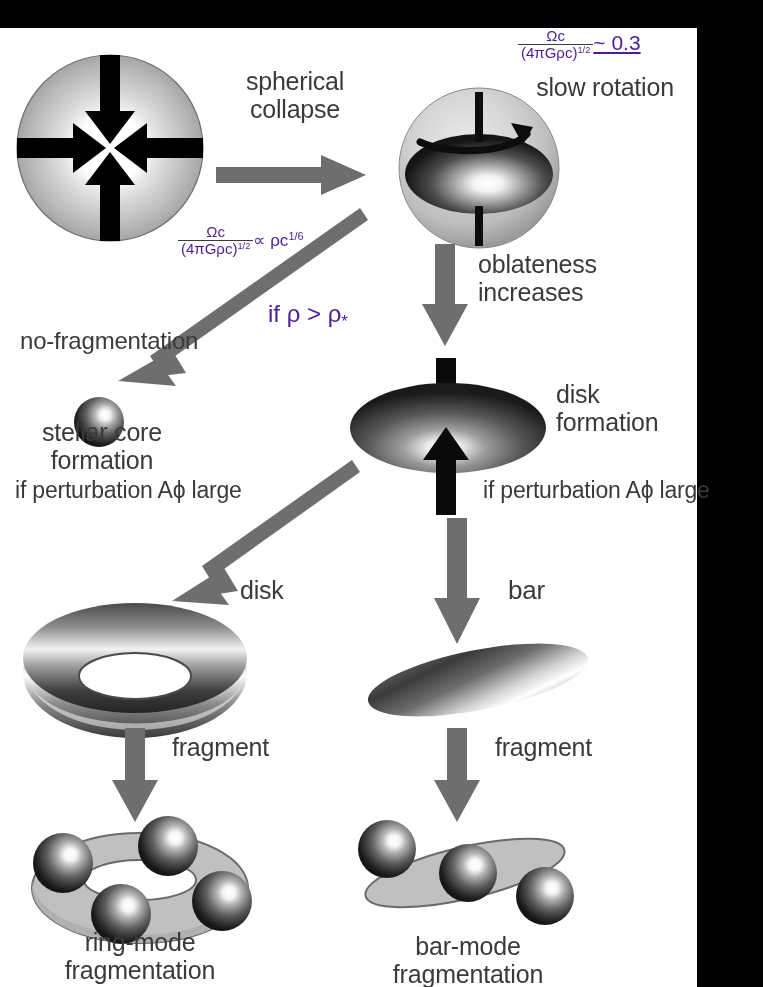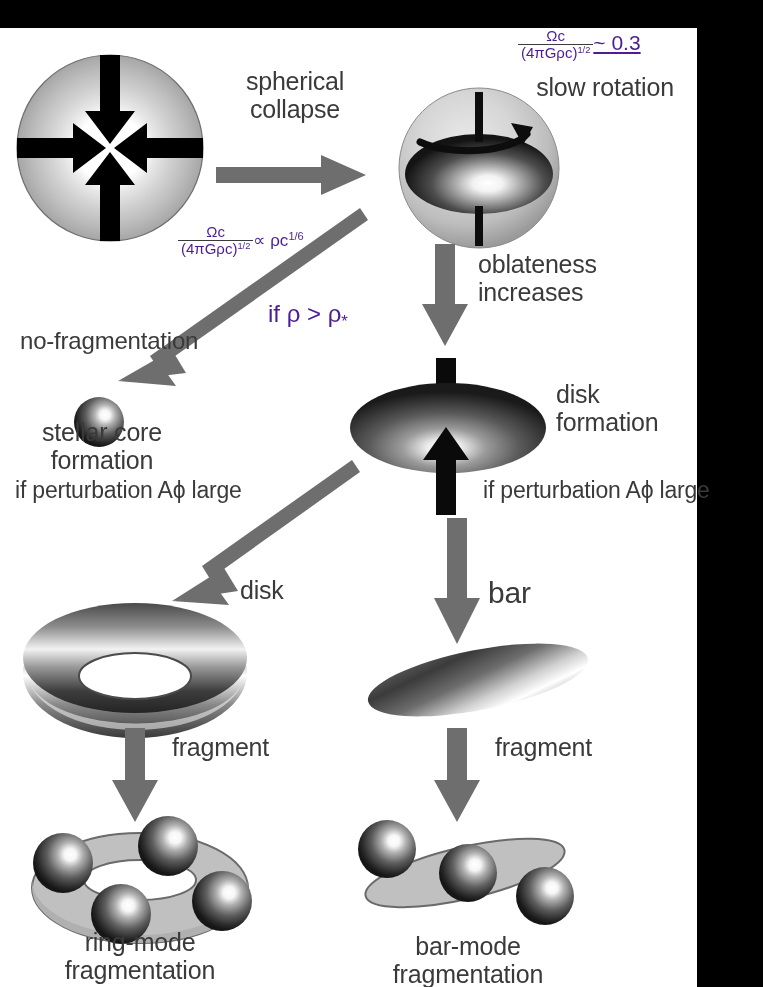--- a/index.html
+++ b/index.html
@@ -254,21 +254,21 @@
 
     <div class="lbl l" style="left:556px;top:352px;width:160px;font-size:25px;">disk
 formation</div>
 
     <div class="lbl l" style="left:15px;top:450px;width:310px;font-size:23px;">if perturbation Aϕ large</div>
 
     <div class="lbl l" style="left:483px;top:450px;width:320px;font-size:23px;">if perturbation Aϕ large</div>
 
     <div class="lbl l" style="left:240px;top:548px;width:90px;font-size:25px;">disk</div>
 
-    <div class="lbl l" style="left:488px;top:548px;width:90px;font-size:30px;">bar</div>
+    <div class="lbl l" style="left:508px;top:548px;width:90px;font-size:26px;">bar</div>
 
     <div class="lbl l" style="left:172px;top:705px;width:160px;font-size:25px;">fragment</div>
 
     <div class="lbl l" style="left:495px;top:705px;width:160px;font-size:25px;">fragment</div>
 
     <div class="lbl c" style="left:40px;top:900px;width:200px;font-size:25px;">ring-mode
 fragmentation</div>
 
     <div class="lbl c" style="left:368px;top:904px;width:200px;font-size:25px;">bar-mode
 fragmentation</div>

